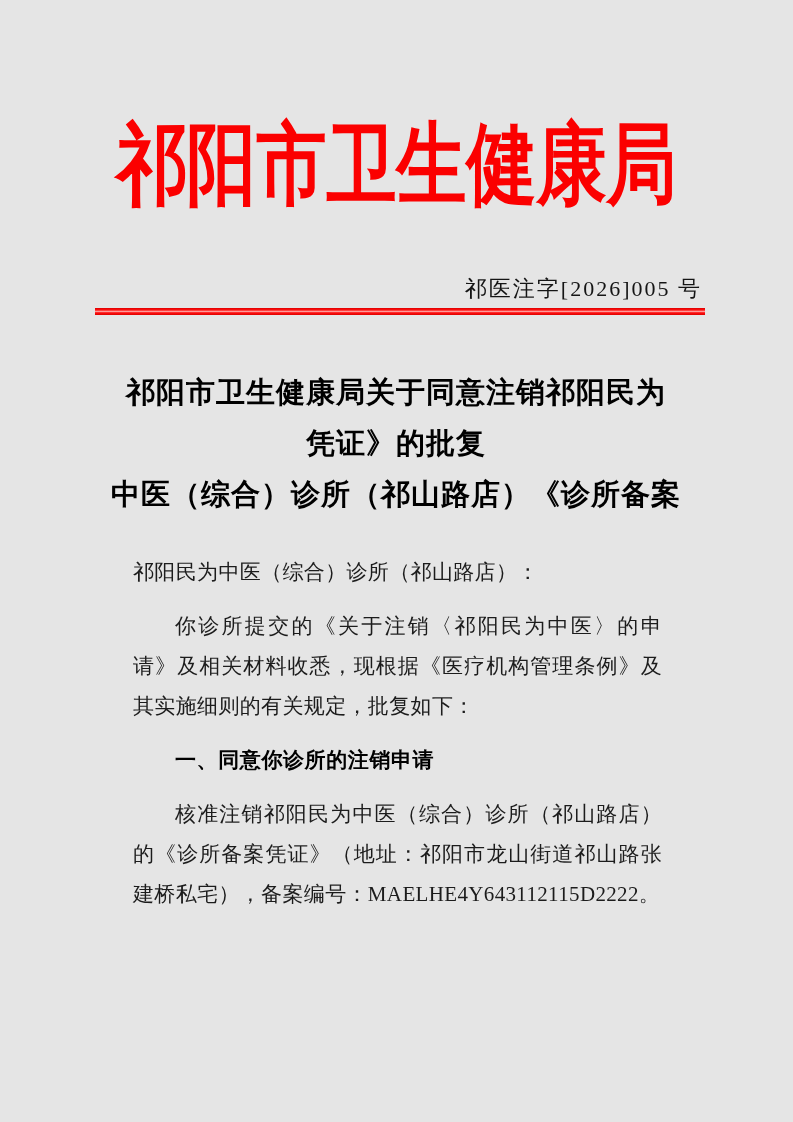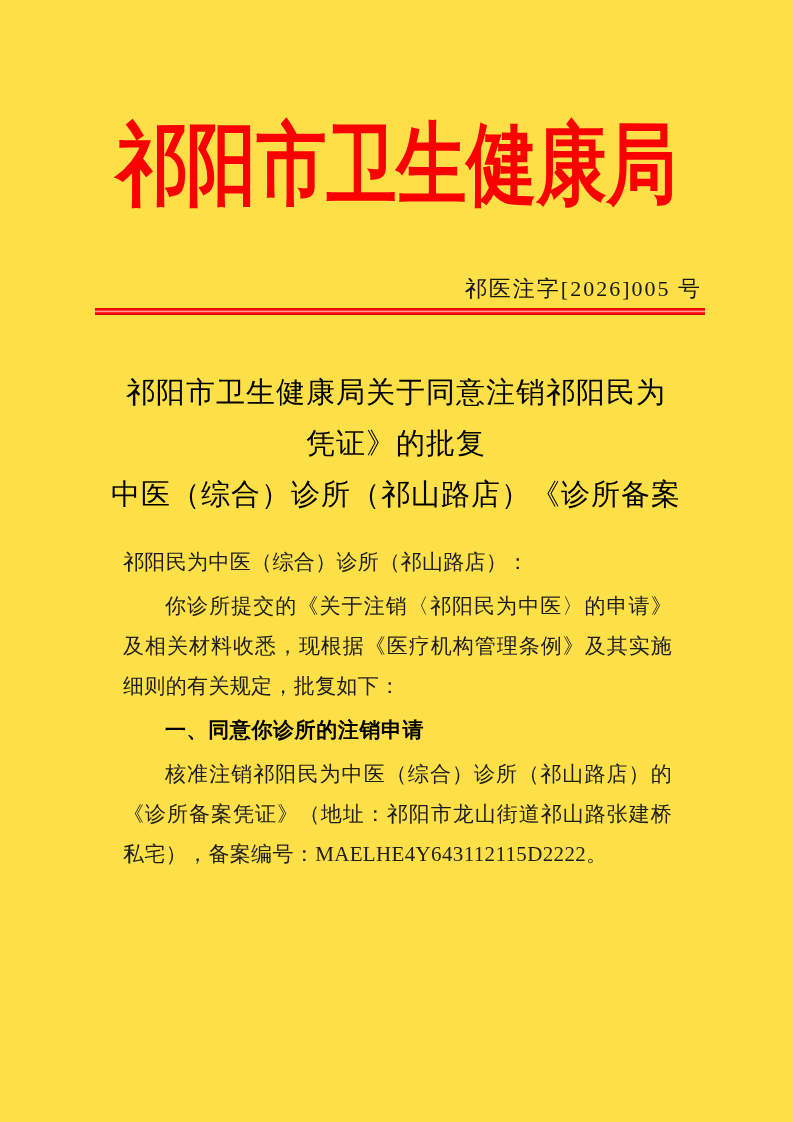--- a/index.html
+++ b/index.html
@@ -4,21 +4,21 @@
 <style>
   html, body {
     margin: 0;
     padding: 0;
     background: #ffffff;
   }
   .page {
     position: relative;
     width: 793px;
     height: 1122px;
-    background: #fde047;
+    background: #e5e5e5;
     overflow: hidden;
     font-family: "Liberation Serif", serif;
   }
   .agency-name {
     position: absolute;
     top: 131px;
     left: 0;
     width: 100%;
     text-align: center;
     font-size: 70px;
@@ -48,39 +48,39 @@
     height: 7px;
     background: linear-gradient(to bottom, #dd0000 0%, #ff0f0f 28%, #ff9a9a 50%, #ff0f0f 68%, #dd0000 100%);
   }
   .doc-title {
     position: absolute;
     top: 367px;
     left: 96px;
     width: 600px;
     text-align: center;
     font-family: "Liberation Sans", sans-serif;
-    font-weight: normal;
+    font-weight: bold;
     font-size: 29px;
     line-height: 51px;
     color: #000000;
     letter-spacing: 1px;
   }
   .doc-body {
     position: absolute;
     top: 538px;
     left: 119px;
     width: 557px;
     font-size: 21px;
     line-height: 40px;
     letter-spacing: 0.35px;
     color: #1c1c1c;
     text-align: justify;
   }
   .doc-body p {
-    margin: 4px;
+    margin: 14px;
   }
   .indent {
     text-indent: 2em;
   }
   .sec-heading {
     font-family: "Liberation Sans", sans-serif;
     font-weight: bold;
     color: #000000;
     text-indent: 2em;
     letter-spacing: 0.6px;

